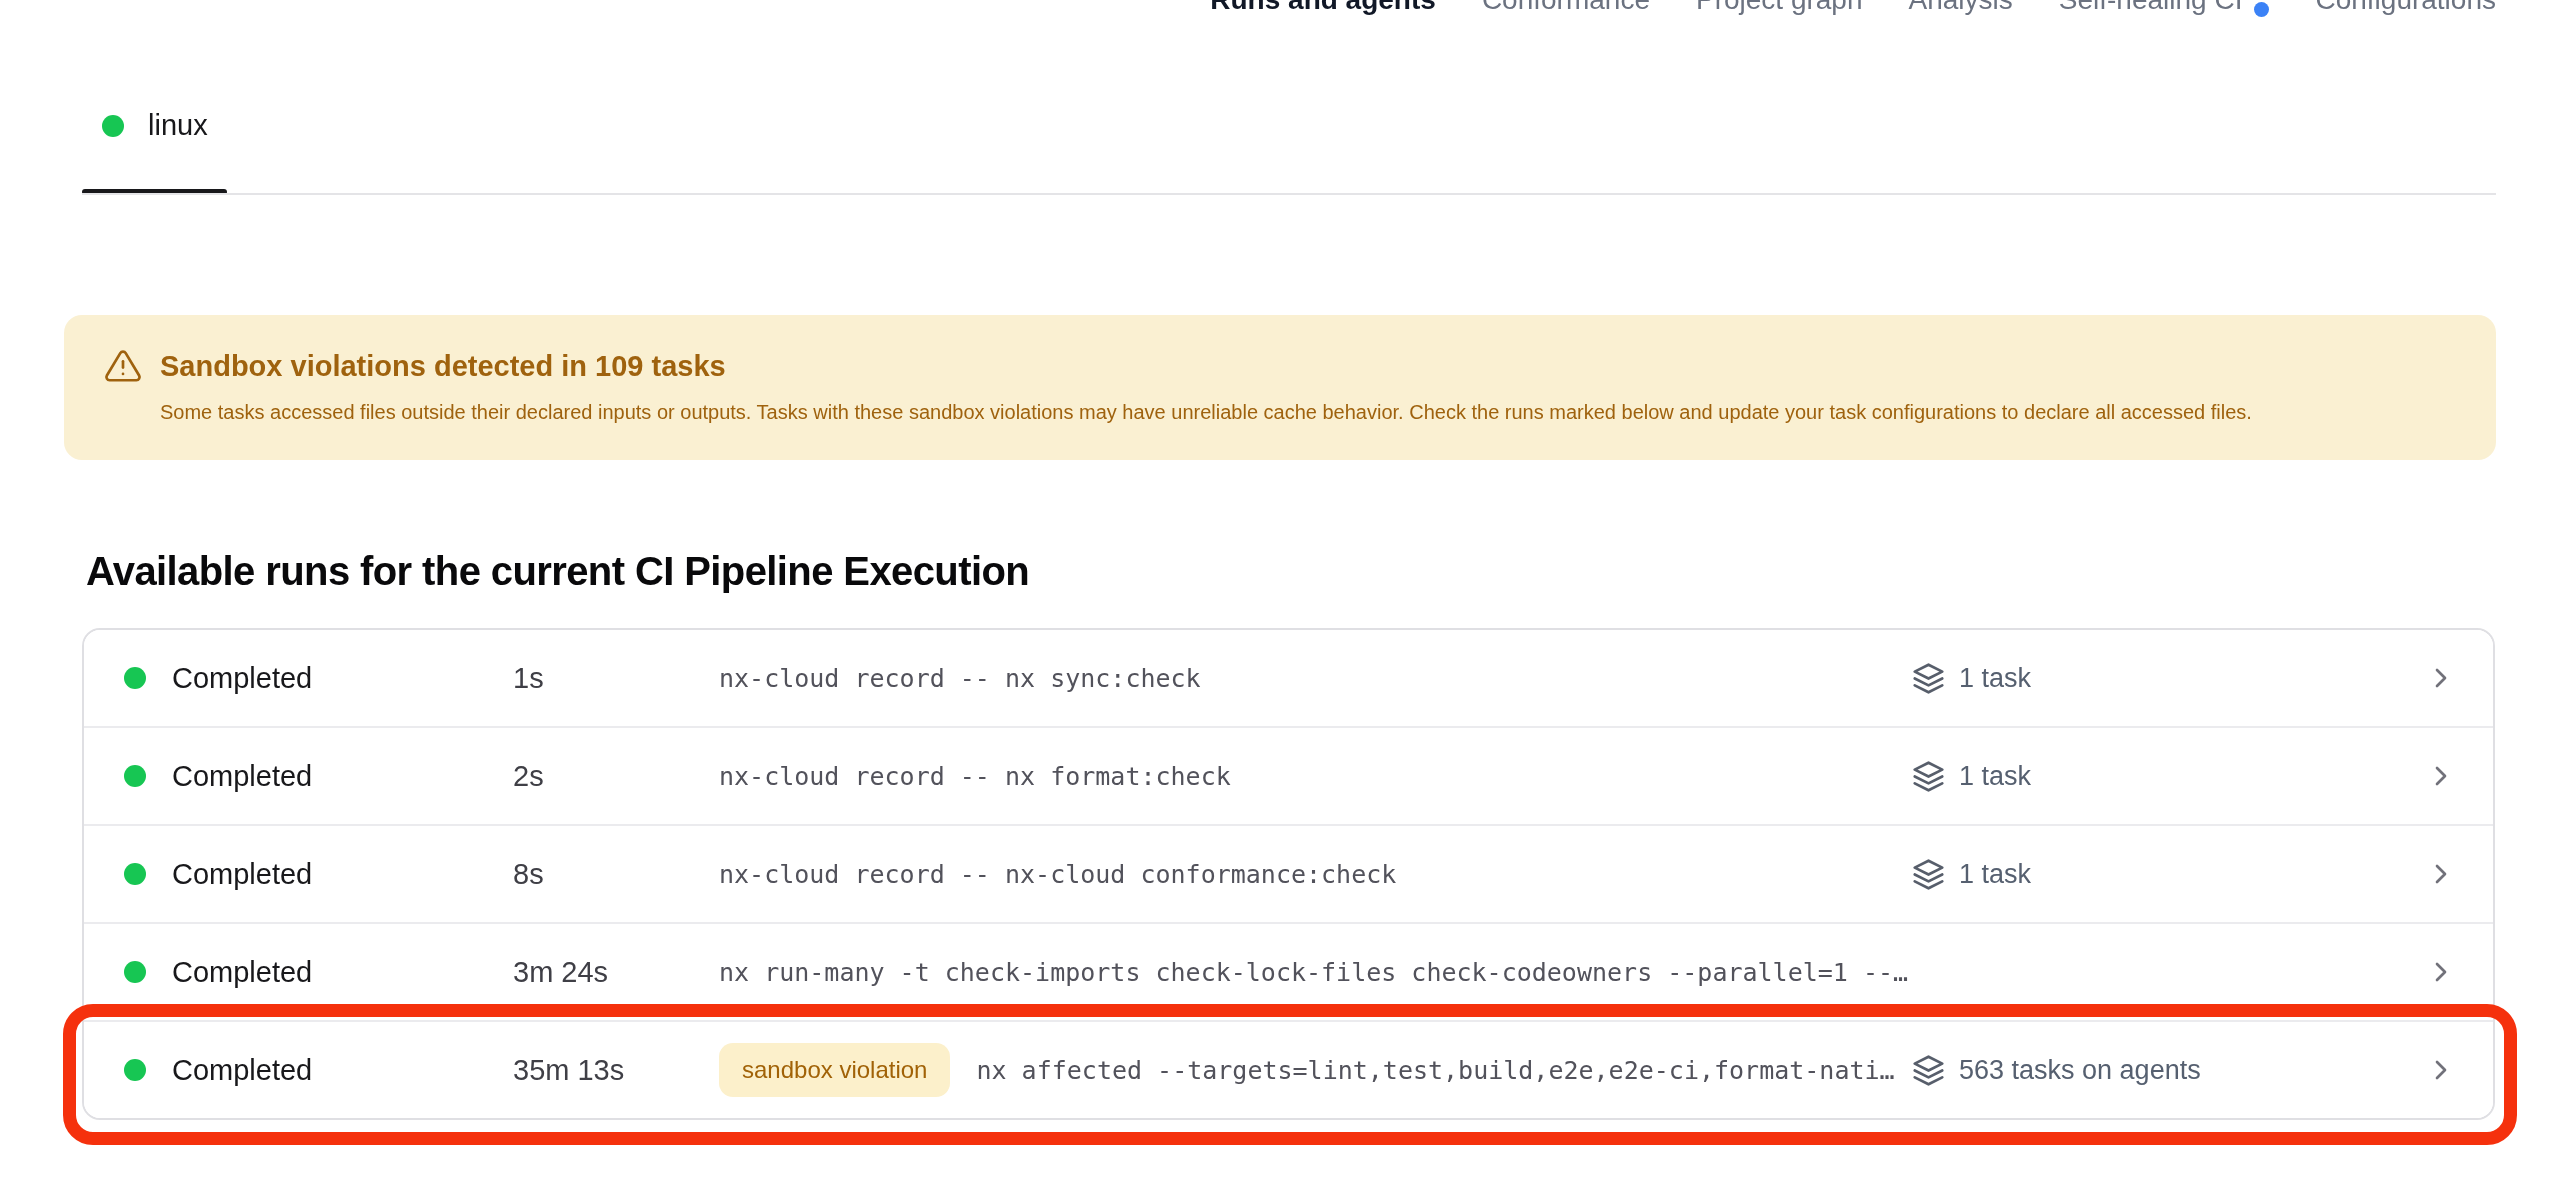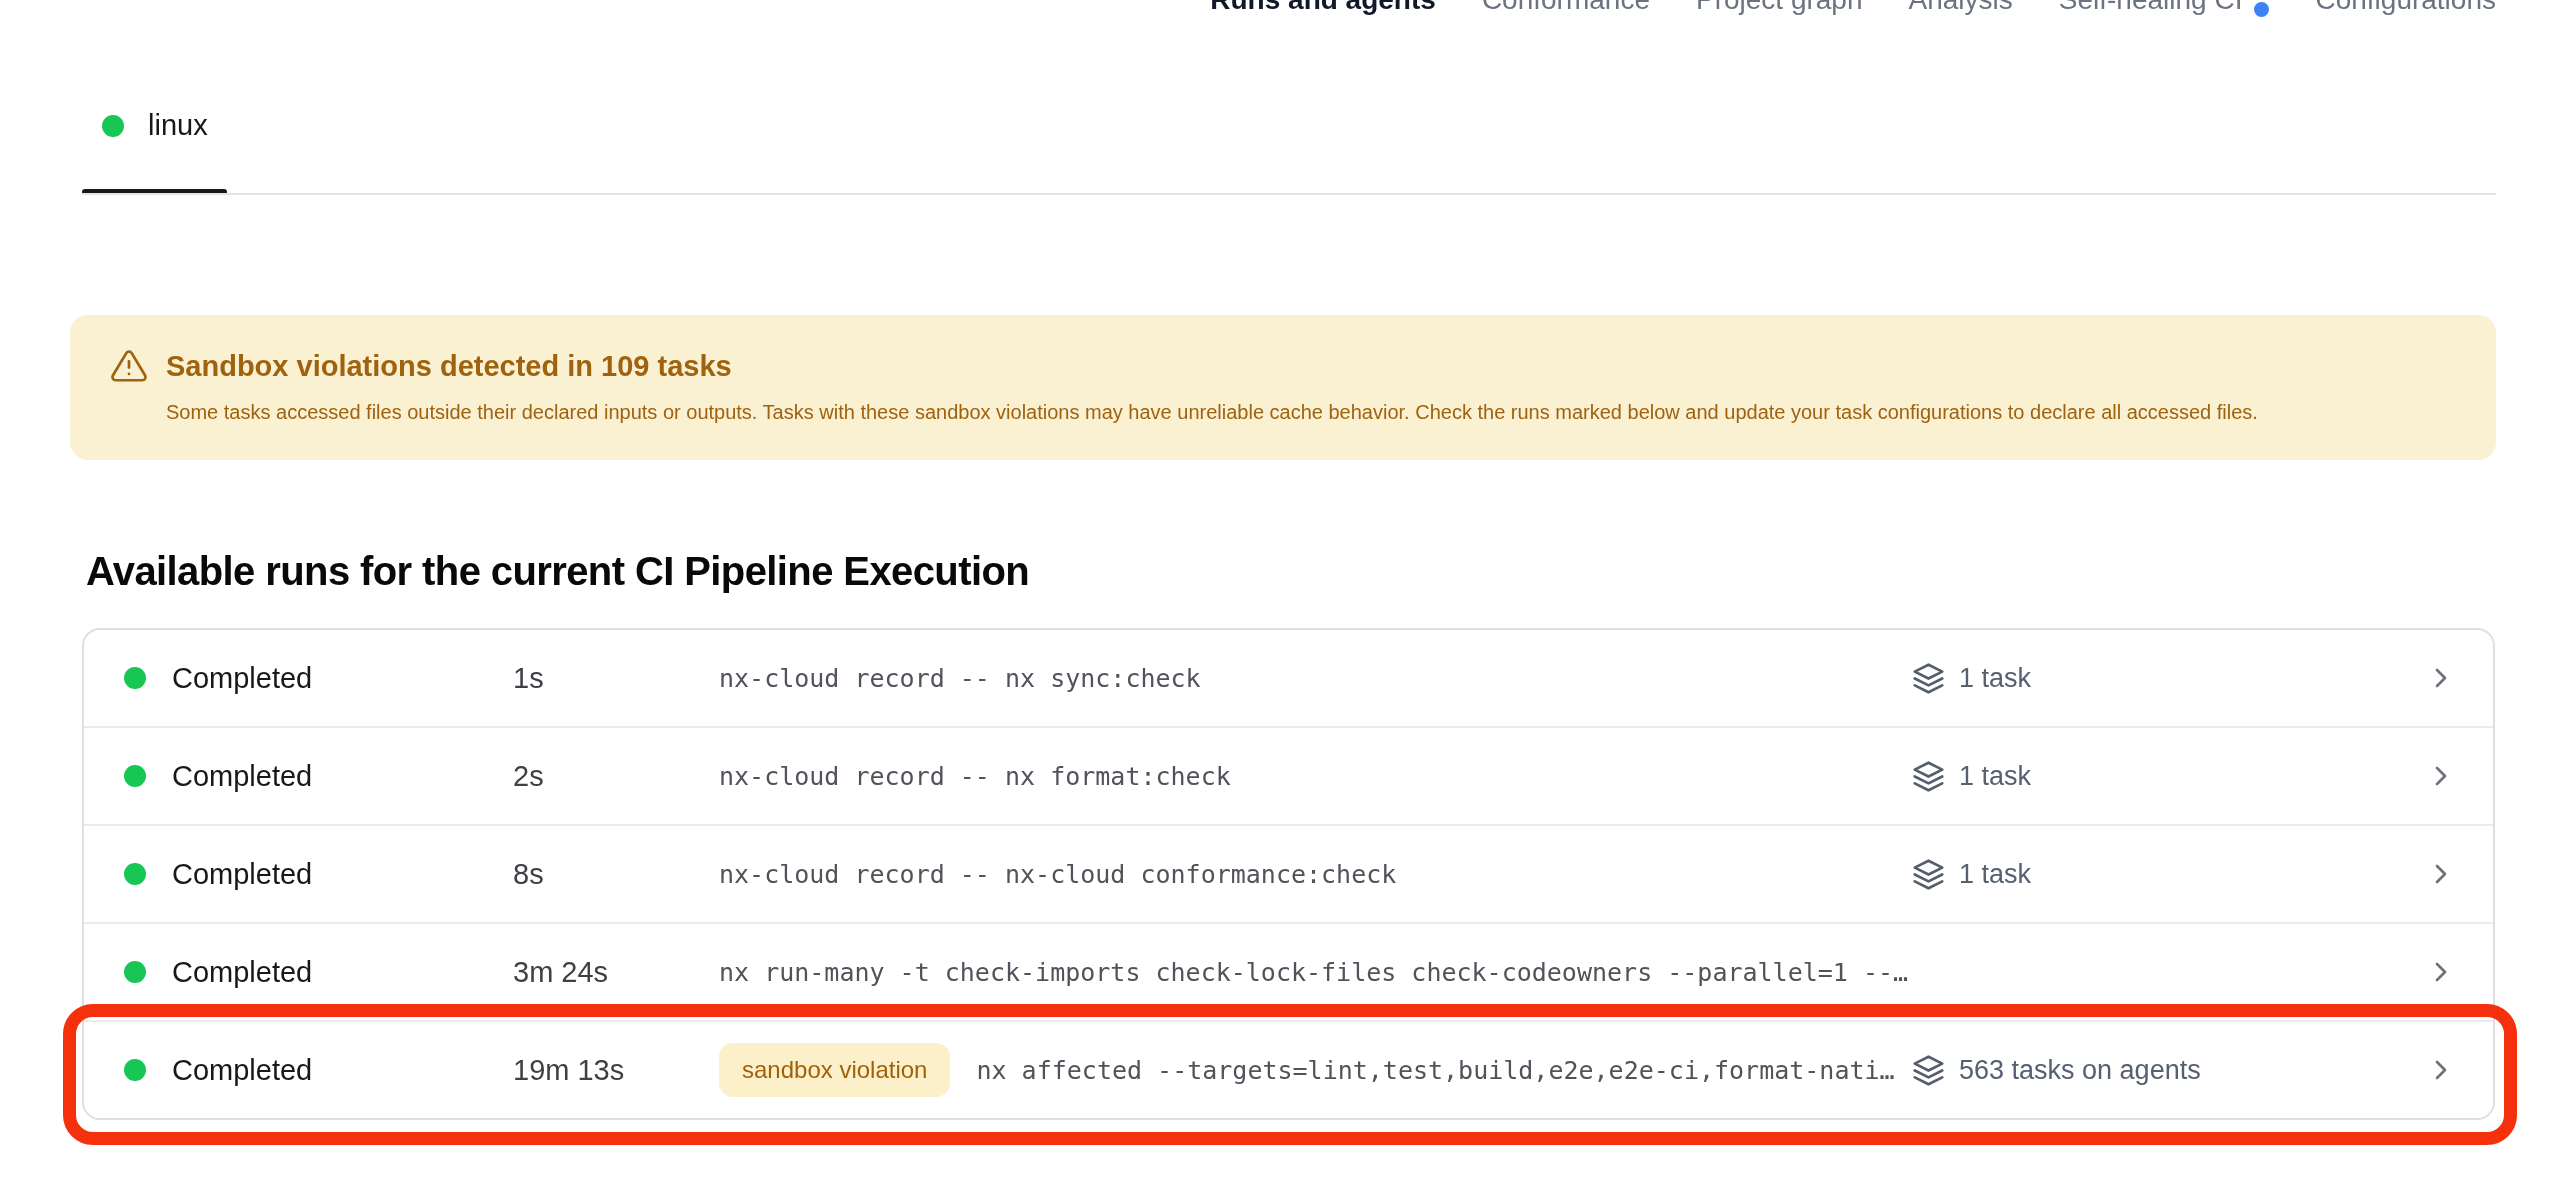--- a/index.html
+++ b/index.html
@@ -28,21 +28,21 @@
   .tab-underline { position:absolute; left:82px; top:189px; width:145px; height:6px; background:#18181b; border-radius:3px; }
   .tab-env {
     position:absolute; left:102px; top:109px;
     display:flex; align-items:center; gap:24px;
     font-size:29px; font-weight:500; color:#18181b; cursor:pointer;
   }
   .status-dot { width:22px; height:22px; border-radius:50%; background:var(--success, #17c653); flex:0 0 auto; }
 
   
   .banner {
-    position:absolute; left:70px; right:80px; top:315px;
+    position:absolute; left:64px; right:80px; top:315px;
     background:var(--warning-bg, #faf0d2);
     border-radius:18px;
     padding:32px 48px 34px 40px; box-sizing:border-box;
     color:var(--warning-text, #9f620e);
   }
   .banner-title-row { display:flex; align-items:center; gap:18px; }
   .banner-title { font-size:29px; font-weight:600; }
   .banner-body {
     margin:13px 0 0 56px; font-size:20px; line-height:1.42; font-weight:400;
     max-width:2282px;
@@ -220,21 +220,21 @@
     <svg class="chevron-icon" viewBox="0 0 24 24" fill="none" stroke="currentColor" stroke-width="2" stroke-linecap="round" stroke-linejoin="round">
         <polyline points="9 6 15 12 9 18"></polyline>
       </svg>
   </div>
 
   <div class="run-row">
     <div class="col-status">
       <span class="status-dot"></span>
       <span class="status-label">Completed</span>
     </div>
-    <div class="col-duration">19m 13s</div>
+    <div class="col-duration">35m 13s</div>
     <div class="col-main">
       <span class="badge">sandbox violation</span>
       <span class="cmd">nx affected --targets=lint,test,build,e2e,e2e-ci,format-nati…</span>
     </div>
     <div class="col-tasks">
       <svg class="layers-icon" viewBox="0 0 24 24" fill="none" stroke="currentColor" stroke-width="2" stroke-linecap="round" stroke-linejoin="round">
           <polygon points="12 2 2 7 12 12 22 7 12 2"></polygon>
           <polyline points="2 12 12 17 22 12"></polyline>
           <polyline points="2 17 12 22 22 17"></polyline>
         </svg>

